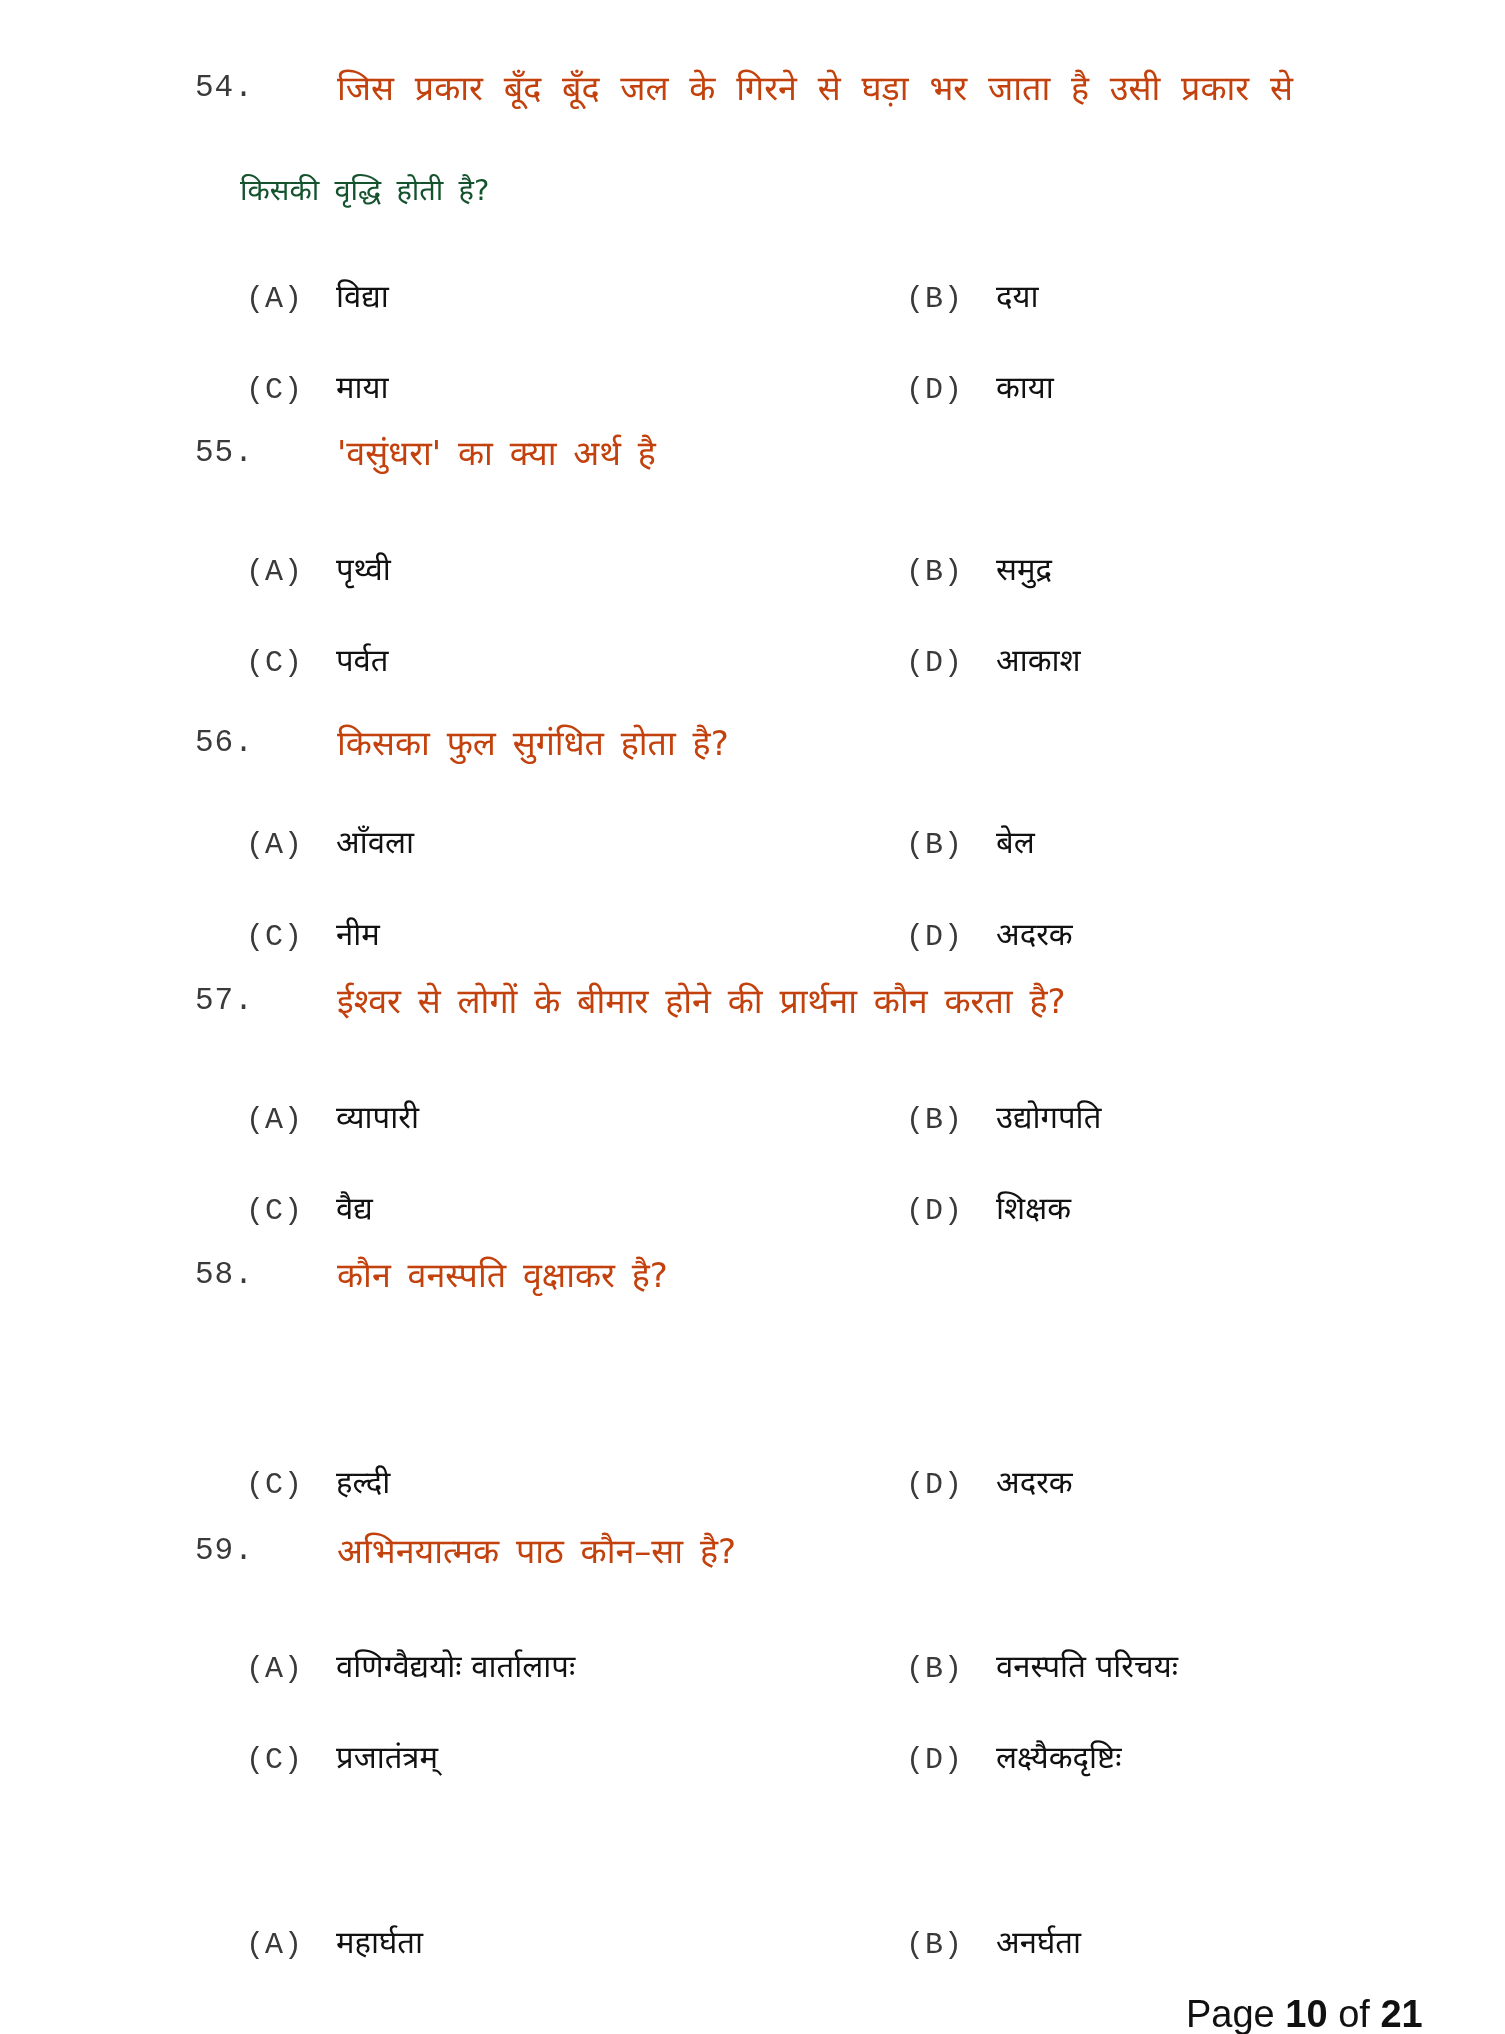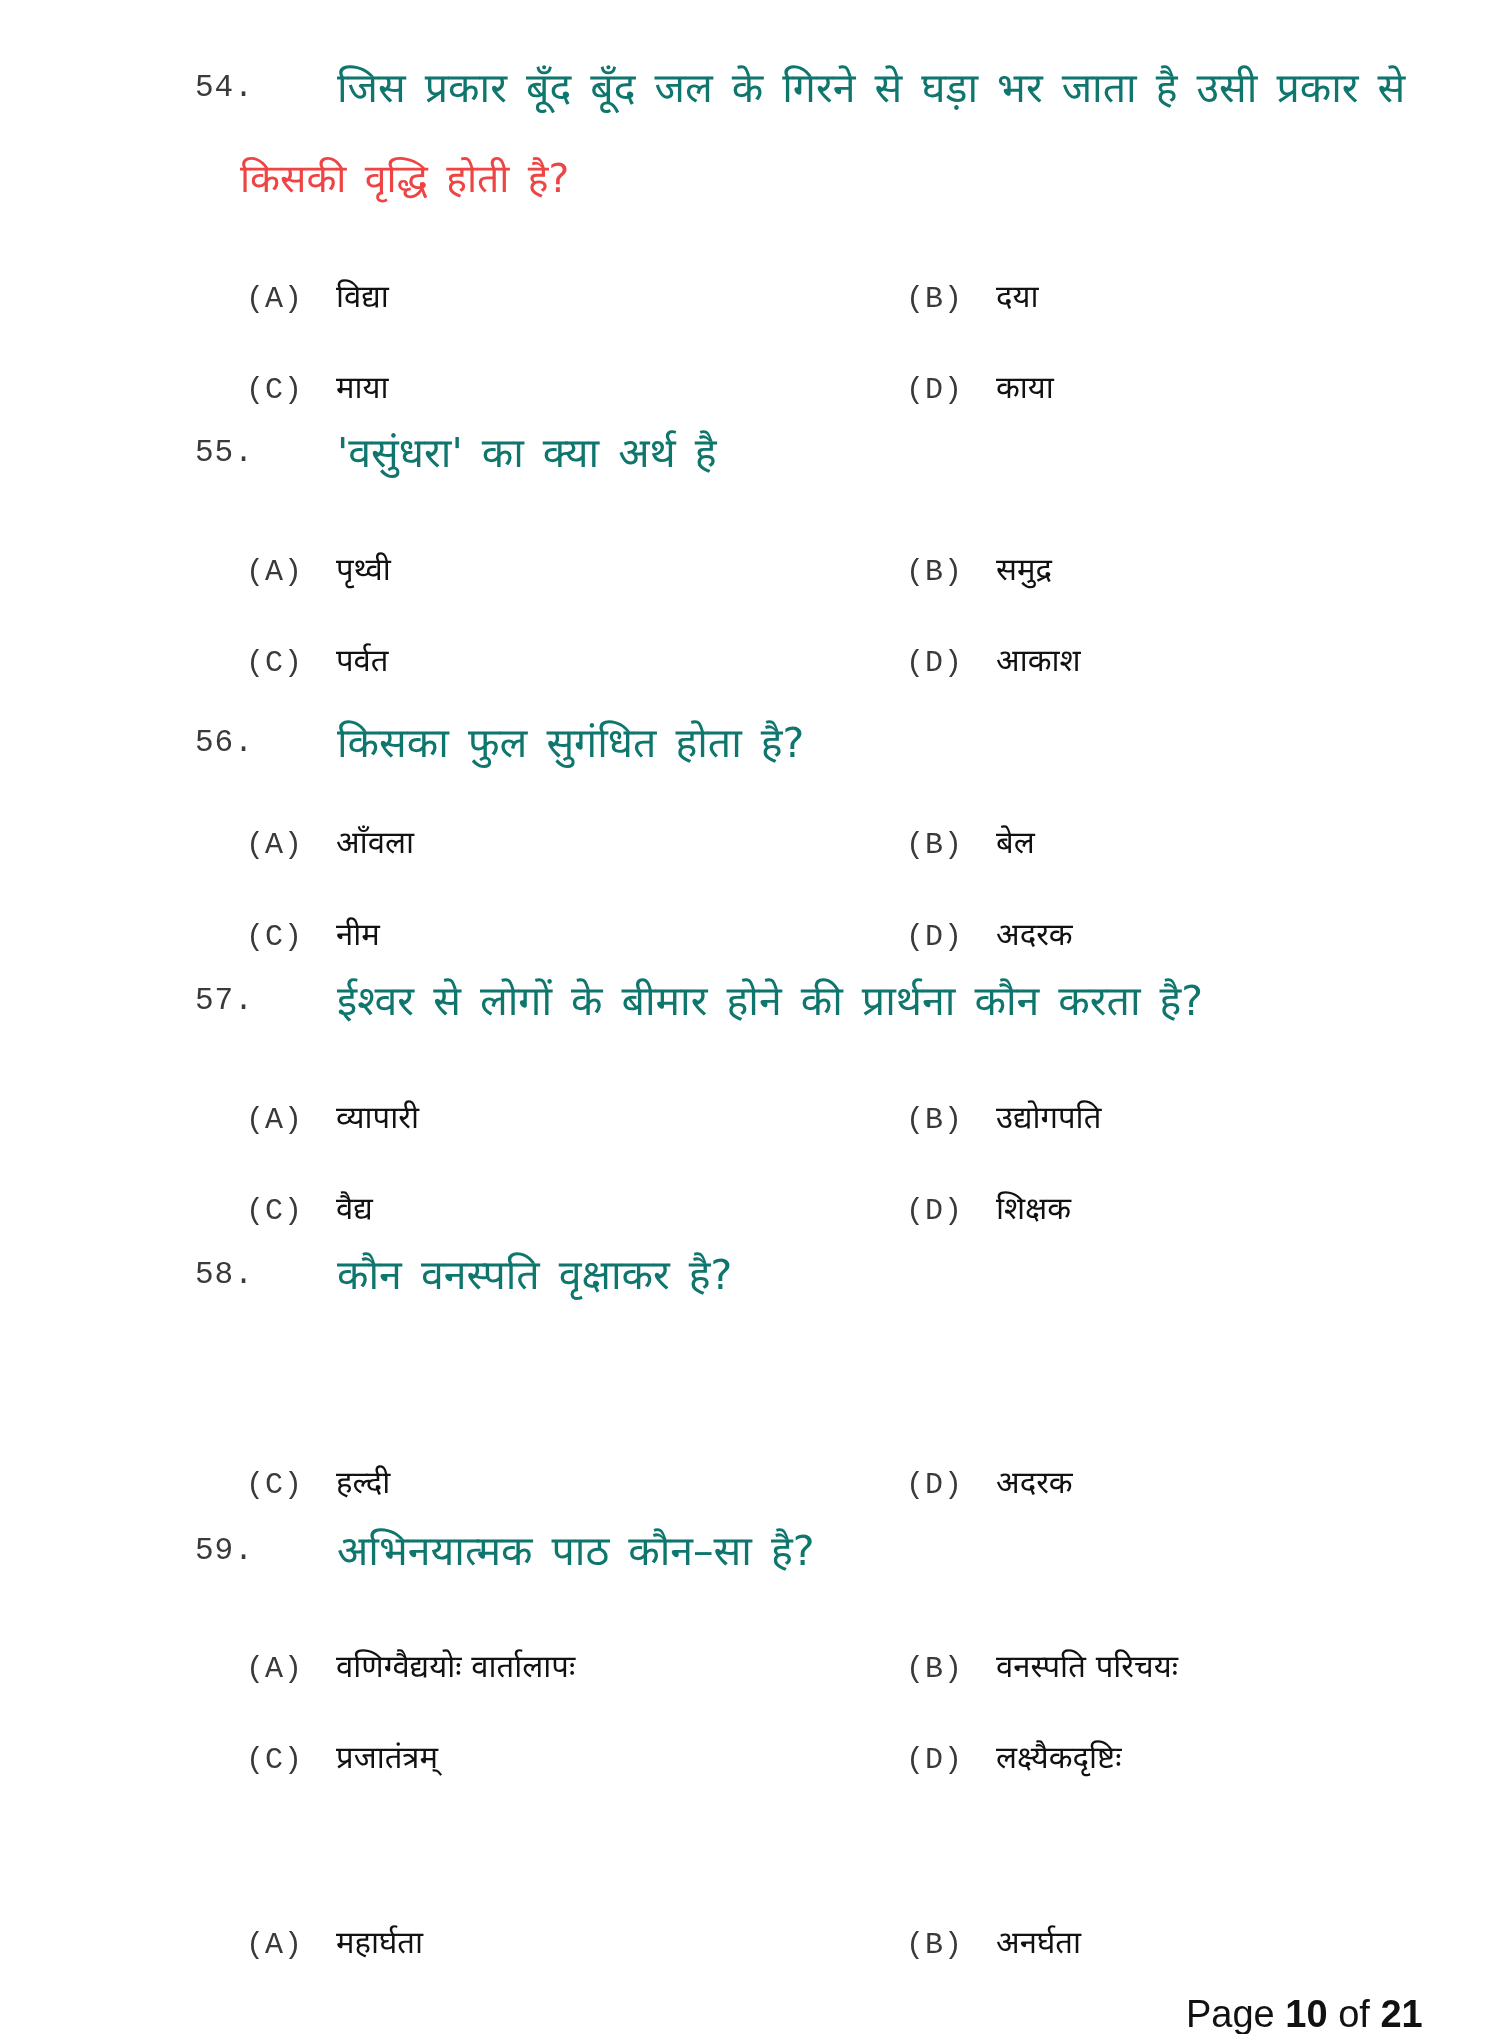--- a/index.html
+++ b/index.html
@@ -39,38 +39,38 @@
     font-size: 31px;
     color: #3a3a3a;
     letter-spacing: 1px;
   }
   .qtext {
     position: absolute;
     left: 337px;
     top: 0;
     height: 50px;
     line-height: 50px;
-    font-size: 41px;
-    color: #0f766e;
+    font-size: 34px;
+    color: #c2410c;
     white-space: nowrap;
     word-spacing: 6px;
   }
   .qtext.full {
     width: 956px;
     text-align: justify;
     text-align-last: justify;
   }
   .qcont {
     position: absolute;
     left: 240px;
-    top: 0;
-    height: 50px;
-    line-height: 50px;
-    font-size: 39px;
-    color: #ef4444;
+    top: 11px;
+    height: 50px;
+    line-height: 50px;
+    font-size: 29px;
+    color: #14532d;
     white-space: nowrap;
     word-spacing: 6px;
   }
   .opt {
     position: absolute;
     top: 0;
     height: 50px;
     line-height: 50px;
     white-space: nowrap;
   }

